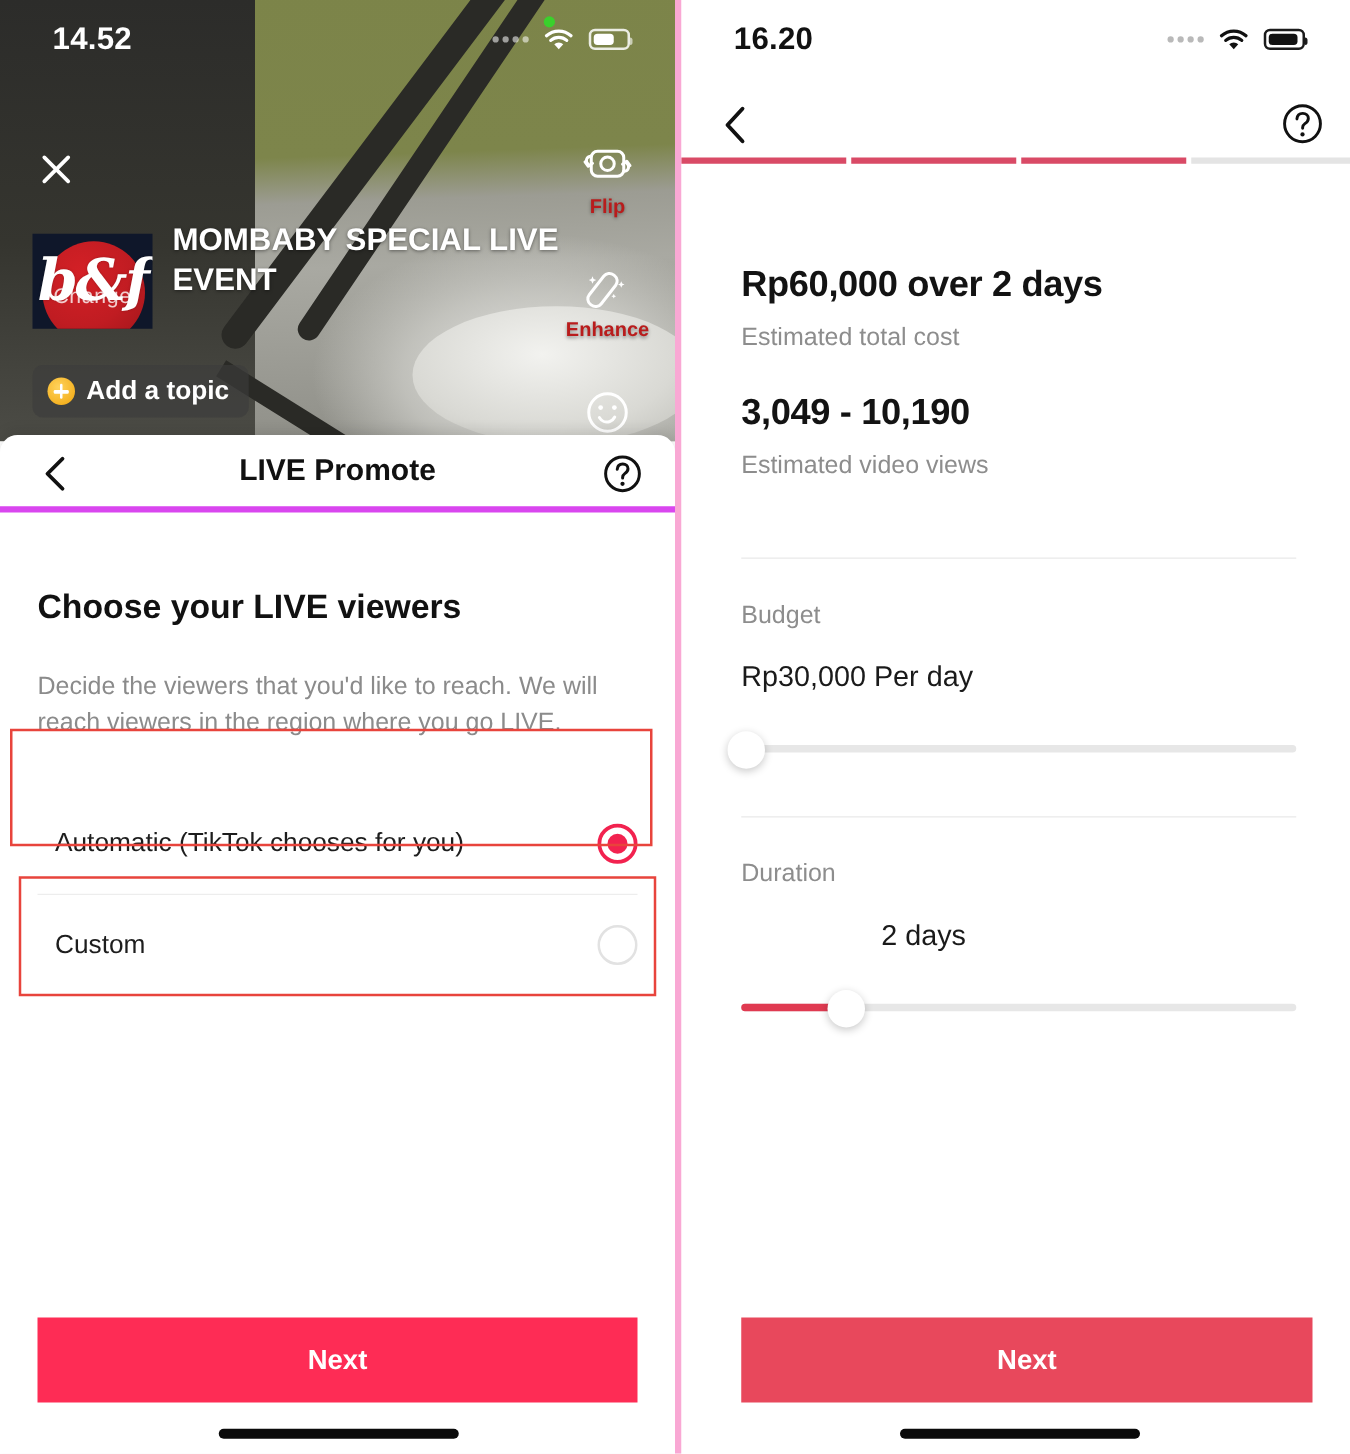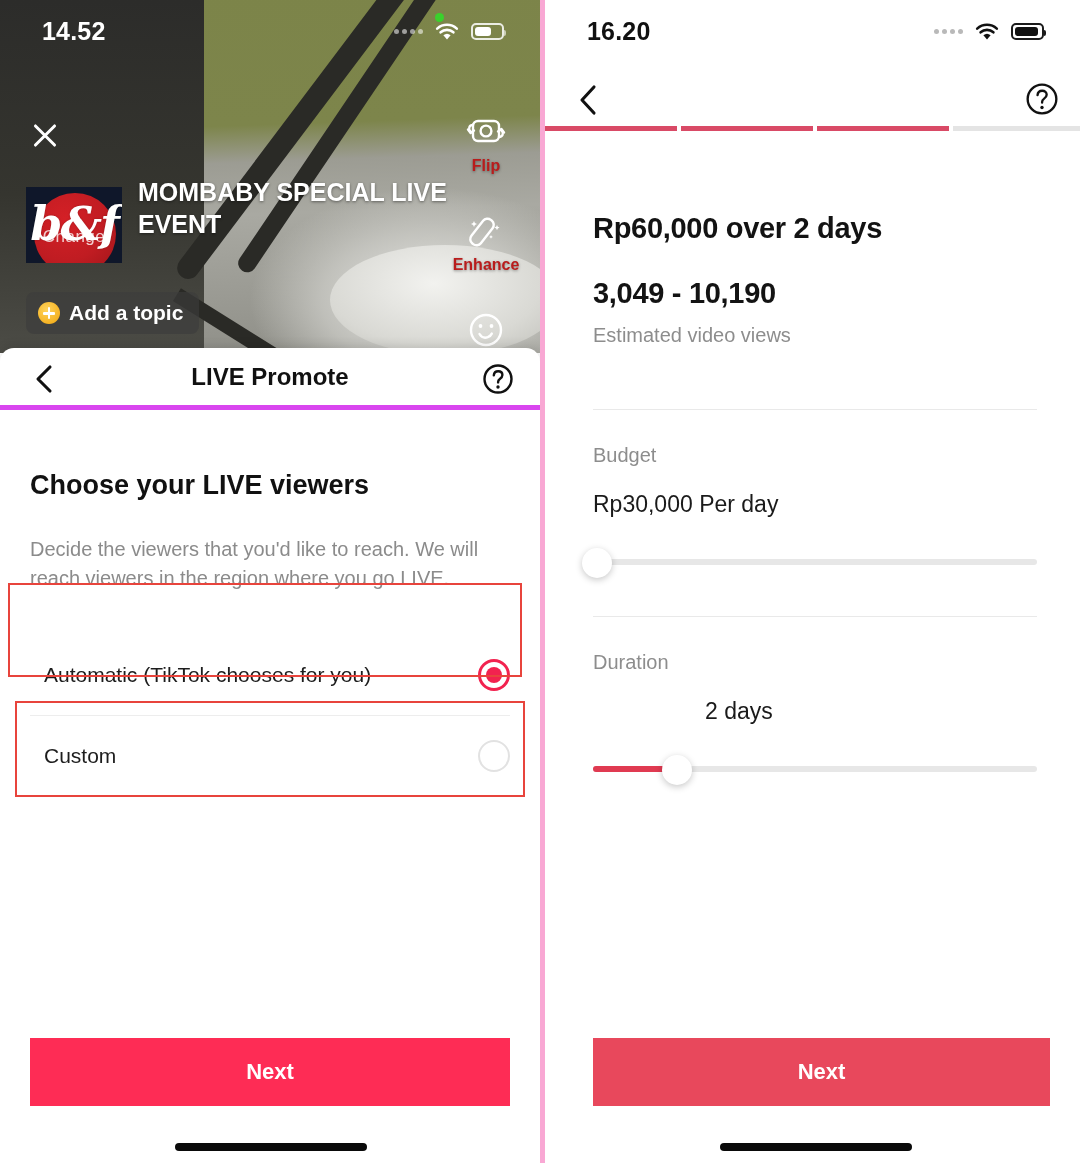--- a/index.html
+++ b/index.html
@@ -180,21 +180,21 @@
   .fill { position: absolute; left: 0; top: 17px; height: 6px; background: #e03a51; border-radius: 3px; }
   .thumb {
     position: absolute; top: 6px; width: 30px; height: 30px; border-radius: 50%;
     background: #fff; box-shadow: 0 2px 7px rgba(0,0,0,.22); cursor: pointer;
   }
   .tick-red { position: absolute; left: 1px; top: 13px; width: 3px; height: 9px; background: #e03a51; }
   .slider-val { font-size: 23px; color: #1a1a1a; margin-top: 24px; }
 
   
   .cta {
-    position: absolute; bottom: 57px; height: 68px;
+    position: absolute; bottom: 41px; height: 68px;
     display: flex; align-items: center; justify-content: center;
     color: #fff; font-size: 22px; font-weight: 700; cursor: pointer;
   }
   .cta-left { left: 30px; right: 30px; background: #fe2c55; }
   .cta-right { left: 48px; right: 30px; background: #e8485c; }
   .home-bar {
     position: absolute; bottom: 12px; height: 8px; border-radius: 5px; background: #0a0a0a;
   }
   .home-left { left: 175px; width: 192px; }
   .home-right { left: 175px; width: 192px; }
@@ -377,20 +377,21 @@
 
     <div class="steps">
       <div class="step" style="background: rgb(217, 74, 102);"></div>
       <div class="step" style="background: rgb(217, 74, 102);"></div>
       <div class="step" style="background: rgb(217, 74, 102);"></div>
       <div class="step" style="background: rgb(228, 228, 228);"></div>
     </div>
 
     <div class="r-body">
       <div class="big-stat">Rp60,000 over 2 days</div>
+      <div class="sub-stat">Estimated total cost</div>
       <div class="big-stat2">3,049 - 10,190</div>
       <div class="sub-stat">Estimated video views</div>
 
       <div class="hr"></div>
 
       <div class="field-label">Budget</div>
       <div class="field-value">Rp30,000 Per day</div>
       <div class="slider">
         <div class="track"></div>
         <div class="tick-red"></div>

